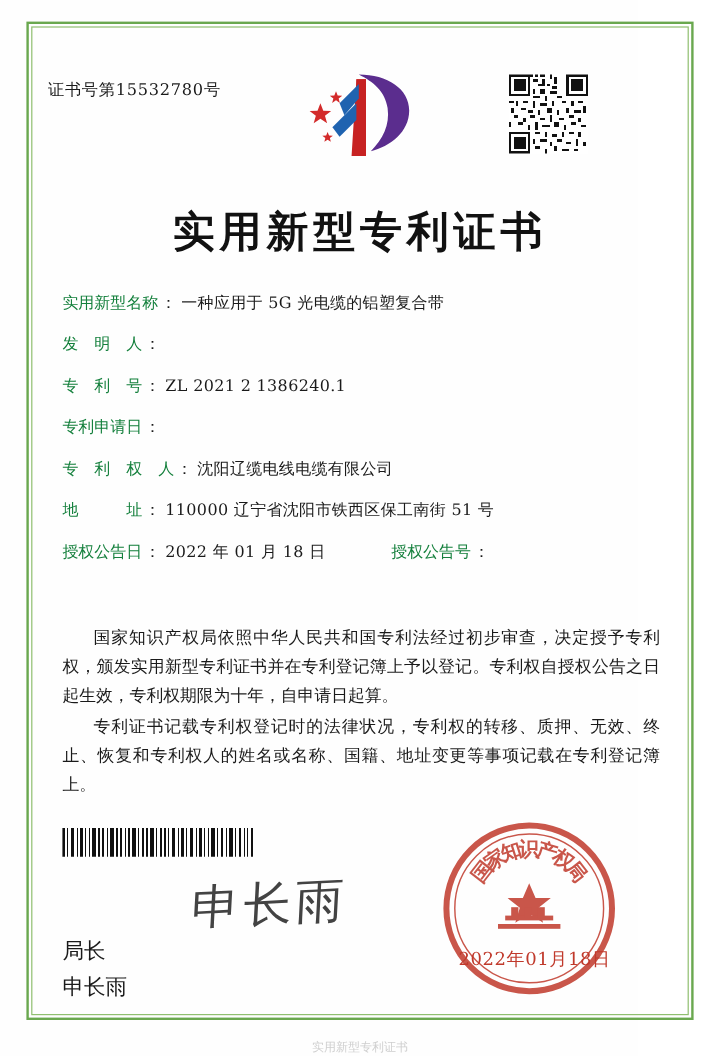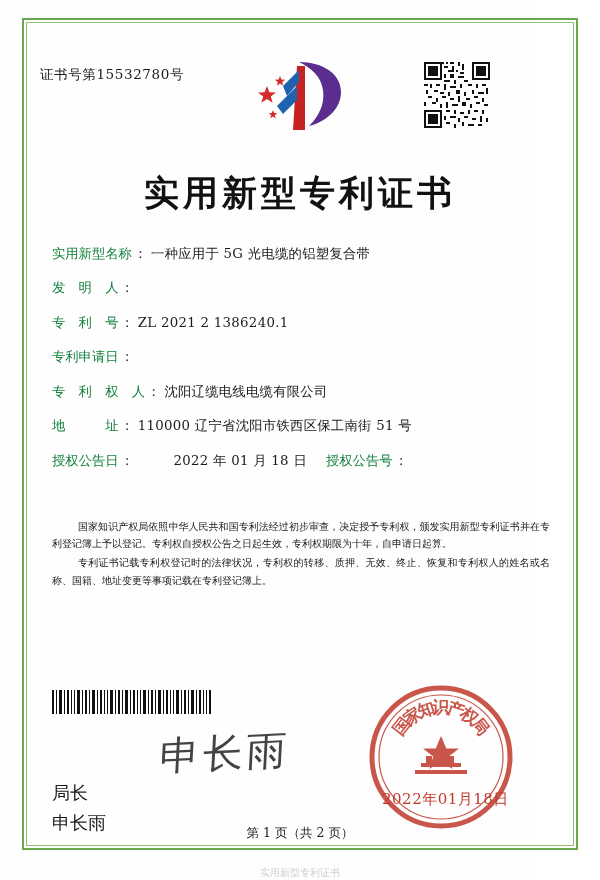--- a/index.html
+++ b/index.html
@@ -105,32 +105,31 @@
   .field-row.two-col .col2 {
     flex: 0 0 auto;
     display: flex;
     align-items: baseline;
     margin-left: 19px;
   }
   .field-row.two-col .col1 {
     flex: 0 0 255px;
     display: flex;
     align-items: baseline;
-    text-align: right;
   }
 
   
   .paragraphs {
     position: absolute;
     left: 52px; top: 519px;
     width: 498px;
-    font-size: 10px;
+    font-size: 14px;
     line-height: 1.72;
     text-align: justify;
-    font-family: Liberation Mono, monospace;
+    font-family: Liberation Sans, sans-serif;
     color: #1a1a1a;
   }
   .paragraphs p {
     margin: 0 0 2px 0;
     text-indent: 26px;
   }
 
   
   .barcode {
     position: absolute;
@@ -435,16 +434,15 @@
           <text x="73" y="29" text-anchor="middle" transform="rotate(17.5 73 73)">产</text>
           <text x="73" y="29" text-anchor="middle" transform="rotate(35 73 73)">权</text>
           <text x="73" y="29" text-anchor="middle" transform="rotate(52 73 73)">局</text>
         </g>
       </g>
     </svg>
   </div>
 
   <div class="seal-date">2022年01月18日</div>
 
-  <div class="page-no">第 1 页（共 2 页）</div>
   <div class="bottom-faint">实用新型专利证书</div>
 
 </div>
 
 </body></html>

